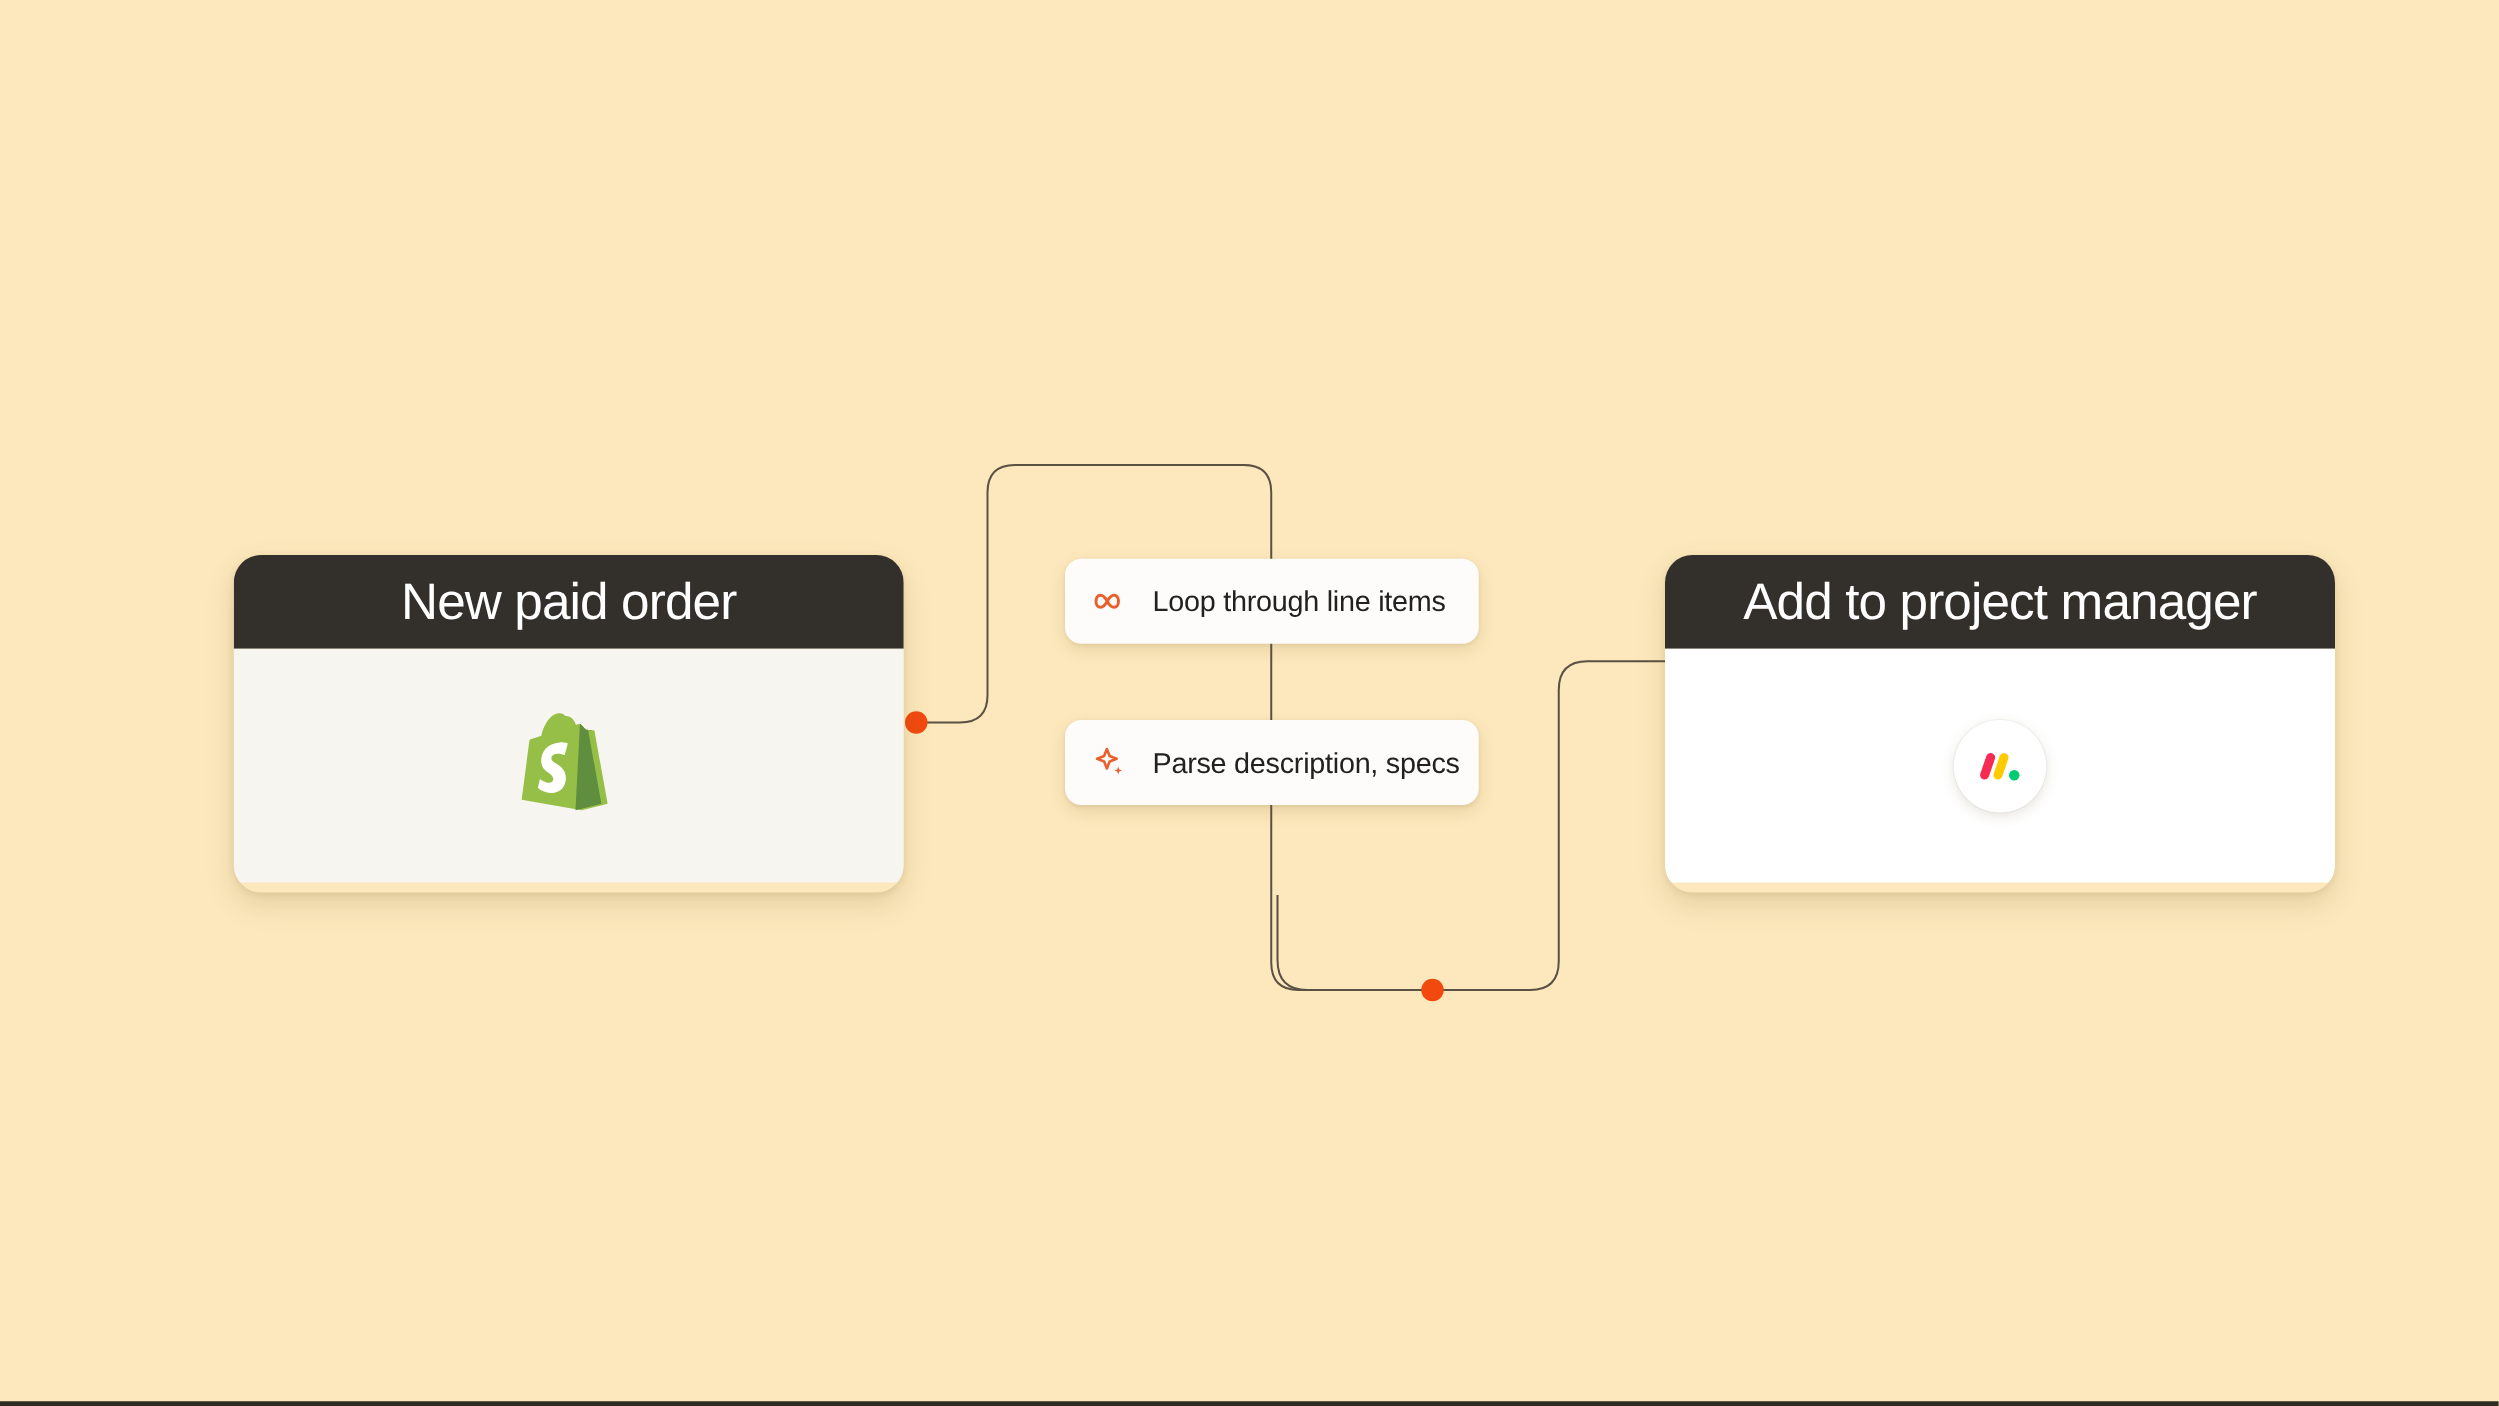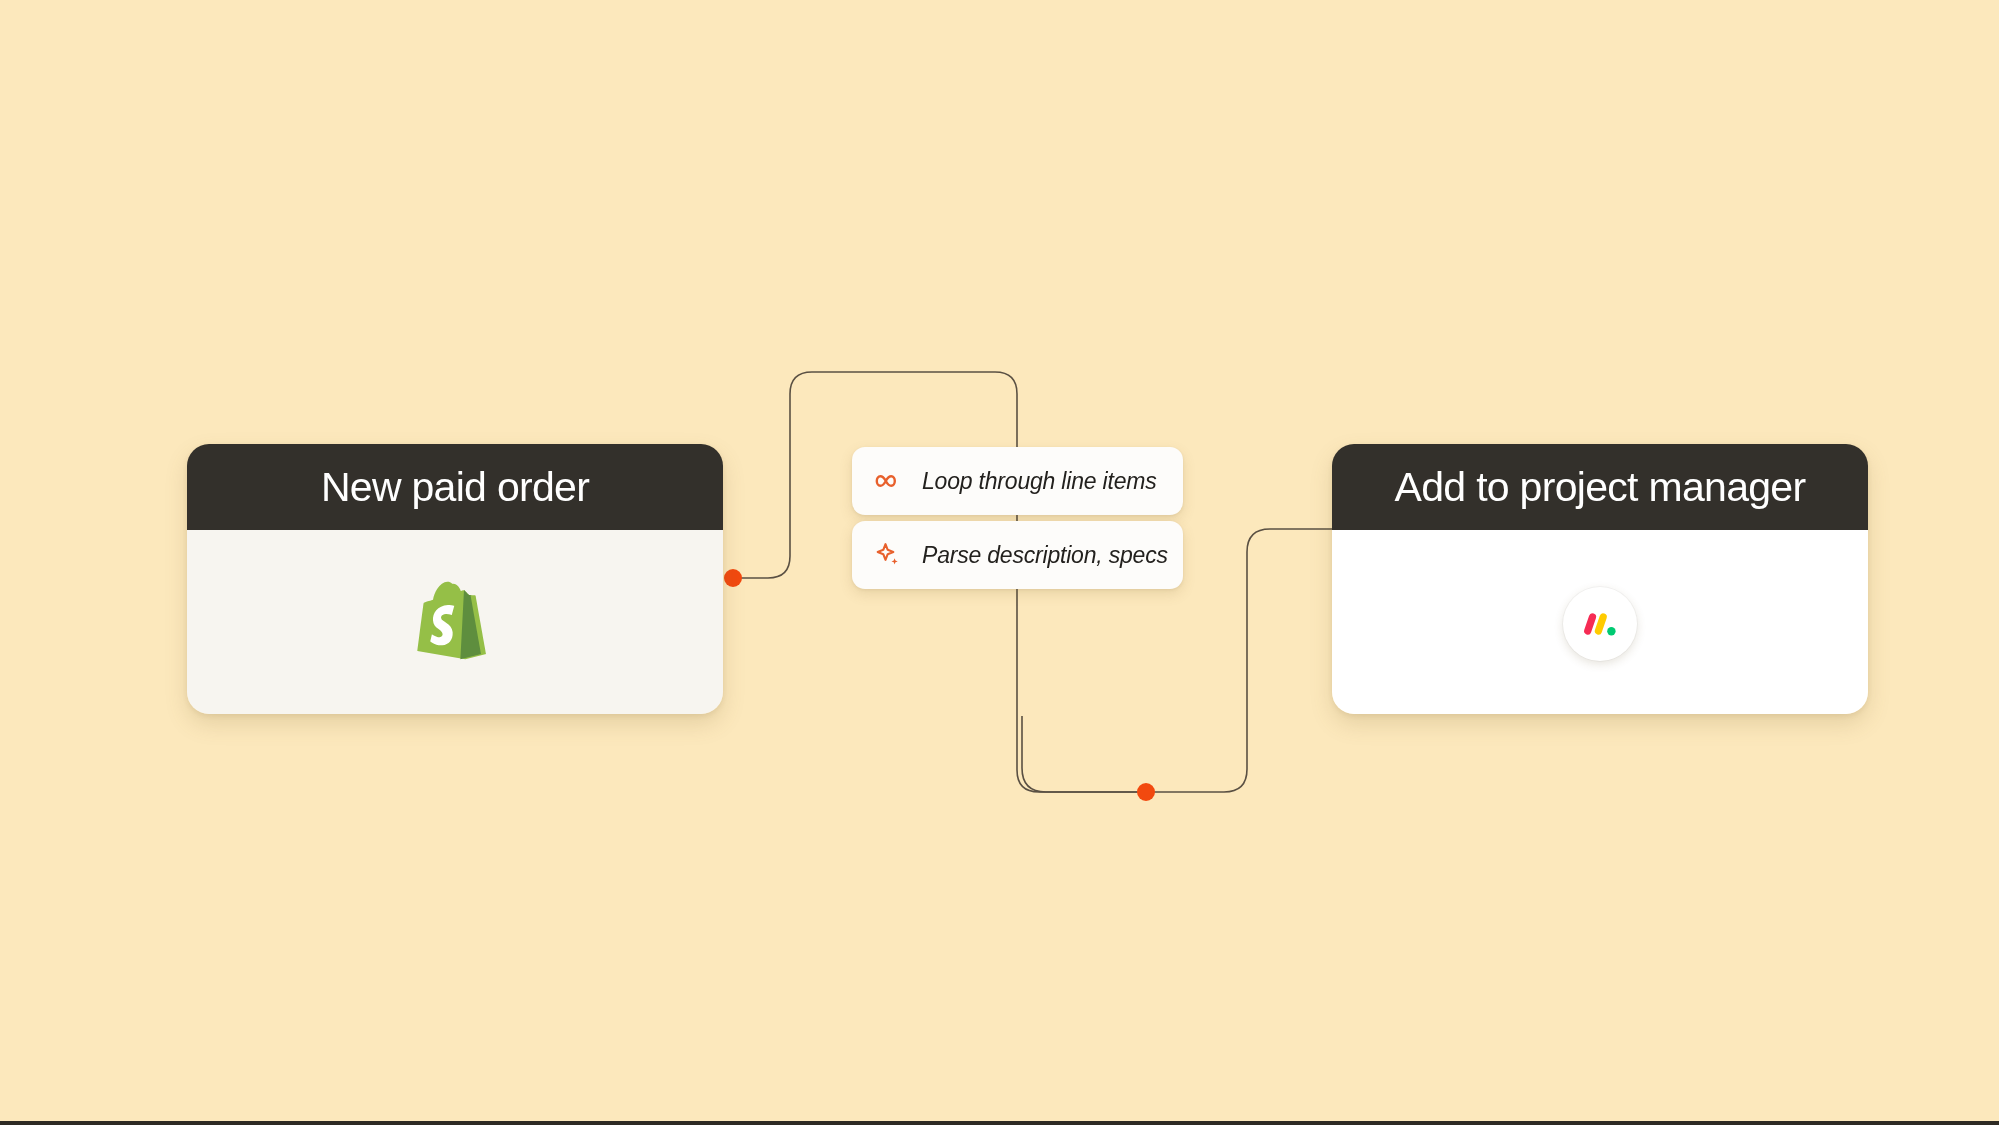--- a/index.html
+++ b/index.html
@@ -54,21 +54,21 @@
   .node-card {
     position: absolute;
     border-radius: 22px;
     overflow: hidden;
     box-shadow: 0 10px 22px rgba(120, 92, 40, 0.17),
                 0 2px 5px rgba(120, 92, 40, 0.10);
   }
   .node-header {
     background: #33302B;
     color: #ffffff;
-    height: 86px;
+    height: 75px;
     display: flex;
     align-items: center;
     justify-content: center;
     padding: 0 18px;
     box-sizing: border-box;
   }
   .node-title {
     font-size: 41px;
     font-weight: 400;
     letter-spacing: -0.7px;
@@ -122,24 +122,23 @@
     width: 331px;
     height: 68px;
     background: #FDFCFA;
     border-radius: 13px;
     display: flex;
     align-items: center;
     padding-left: 23px;
     box-sizing: border-box;
     box-shadow: 0 5px 13px rgba(120, 92, 40, 0.15),
                 0 1px 3px rgba(120, 92, 40, 0.10);
-    font-style: italic;
   }
   #step-0 { top: 447px; }
-  #step-1 { top: 521px; }
+  #step-1 { top: 576px; }
   #step-2 { top: 647px; }
 
   .step-icon {
     width: 26px;
     height: 26px;
     flex: 0 0 26px;
     display: block;
     margin-right: 21px;
   }
   .step-label {

